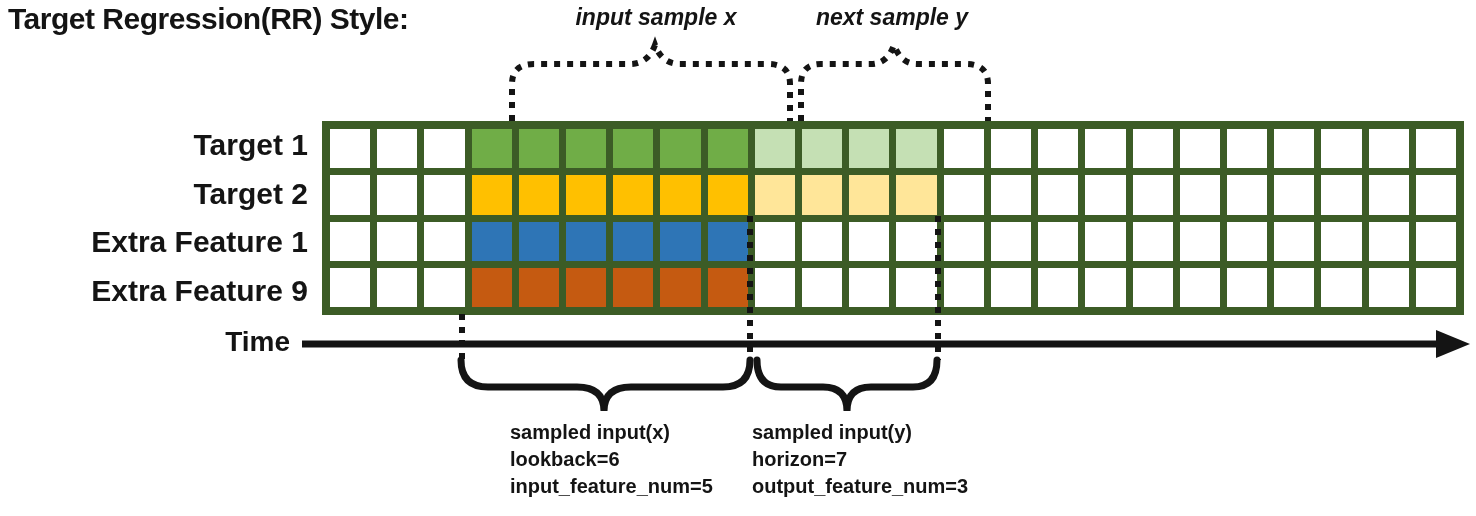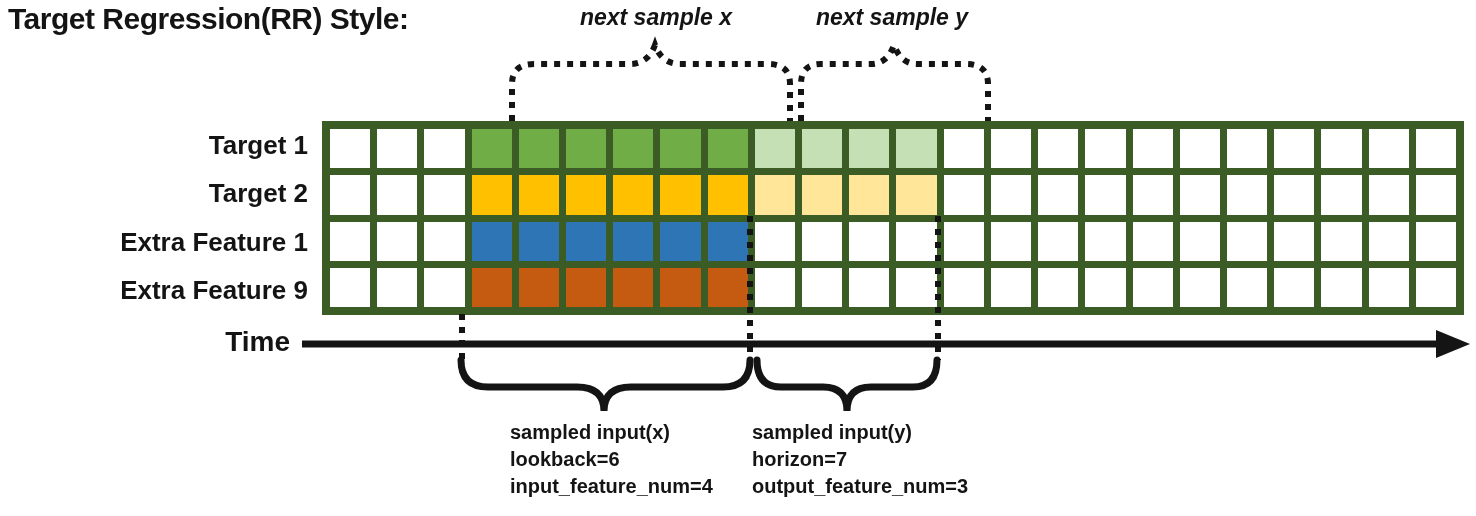--- a/index.html
+++ b/index.html
@@ -19,21 +19,21 @@
   }
   .next-label.x { left: 546px; }
   .next-label.y { left: 782px; }
 
   .row-labels {
     left: 0; top: 121px; width: 310px; height: 194px;
     display: flex; flex-direction: column;
   }
   .row-label {
     flex: 1; display: flex; align-items: center; justify-content: flex-end;
-    font-size: 26px; font-weight: bold; padding-right: 2px; margin-left: 44px;
+    font-size: 30px; font-weight: bold; padding-right: 2px; margin-left: 44px;
   }
 
   .sample-grid {
     left: 322px; top: 121px; width: 1142px; height: 194px;
     box-sizing: border-box; background: #3C5C26;
     display: grid; grid-template-columns: repeat(24, 1fr);
     grid-template-rows: repeat(4, 1fr); gap: 7px; padding: 8px;
   }
   .cell { background: #fff; }
 
@@ -49,21 +49,21 @@
     white-space: nowrap;
   }
   .note-block.input { left: 510px; }
   .note-block.output { left: 752px; }
 </style>
 </head>
 <body>
 
 <div class="abs title">Target Regression(RR) Style:</div>
 
-<div class="abs next-label x">next sample x</div>
+<div class="abs next-label x">input sample x</div>
 <div class="abs next-label y">next sample y</div>
 
 <div class="abs row-labels">
   <div class="row-label">Target 1</div>
   <div class="row-label">Target 2</div>
   <div class="row-label">Extra Feature 1</div>
   <div class="row-label">Extra Feature 9</div>
 </div>
 
 <div class="abs sample-grid">
@@ -181,19 +181,19 @@
   <path d="M 461 360 Q 461 387 488 387 L 577 387 Q 604 387 604 411 Q 604 387 631 387 L 723 387 Q 750 387 750 360" fill="none" stroke="#141414" stroke-width="7" stroke-linecap="round"></path>
 
   <path d="M 757 360 Q 757 387 781 387 L 823 387 Q 847 387 847 411 Q 847 387 871 387 L 913 387 Q 937 387 937 360" fill="none" stroke="#141414" stroke-width="7" stroke-linecap="round"></path>
 </svg>
 
 <div class="abs time-label">Time</div>
 
 <div class="abs note-block input">
   <div>sampled input(x)</div>
   <div>lookback=6</div>
-  <div>input_feature_num=4</div>
+  <div>input_feature_num=5</div>
 </div>
 <div class="abs note-block output">
   <div>sampled input(y)</div>
   <div>horizon=7</div>
   <div>output_feature_num=3</div>
 </div>
 
 </body></html>

